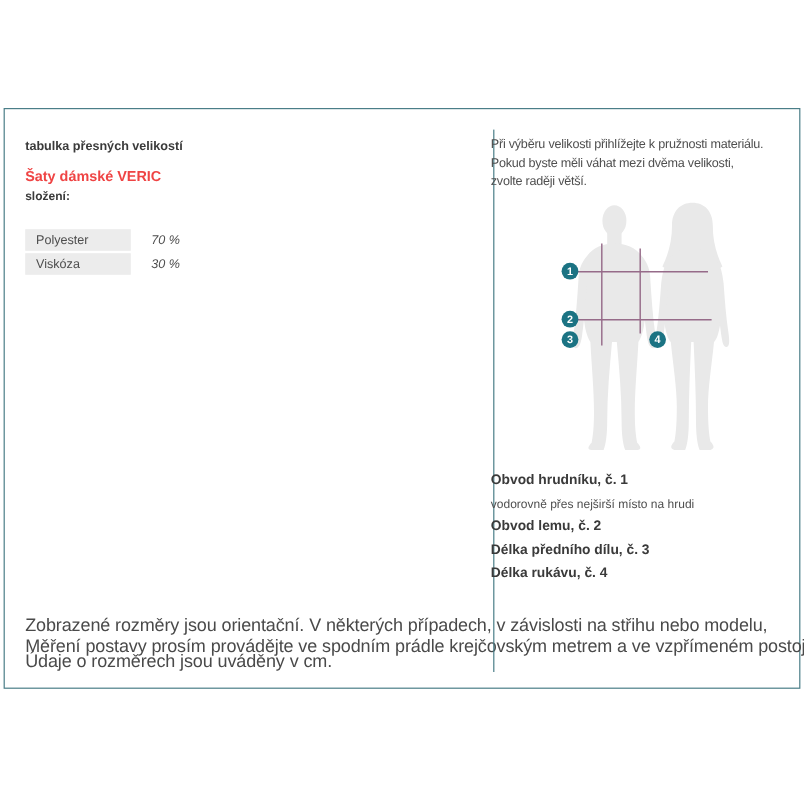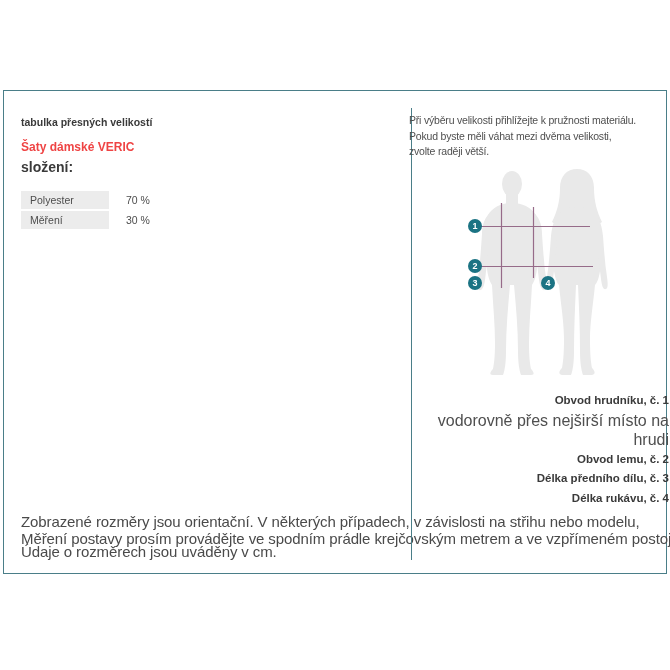--- a/index.html
+++ b/index.html
@@ -4,62 +4,62 @@
 <style>
   html,body{margin:0;padding:0;background:#fff;}
   body{width:670px;height:670px;position:relative;overflow:hidden;
        font-family:"Liberation Sans","DejaVu Sans",sans-serif;}
   .canvas{position:absolute;left:0;top:0;width:670px;height:670px;background:#fff;padding-left:44px;}
   .frame{position:absolute;left:3px;top:90px;width:664px;height:484px;
          box-sizing:border-box;border:1px solid #4a7e88;background:#fff;}
   
   .eyebrow{position:absolute;left:17px;top:25px;font-size:10.5px;font-weight:bold;color:#3a3a3a;}
   .title{position:absolute;left:17px;top:50px;font-size:12px;font-weight:bold;color:#ef4444;line-height:1.1;}
-  .comp-heading{position:absolute;left:17px;top:68px;font-size:14px;font-weight:bold;color:#3a3a3a;}
+  .comp-heading{position:absolute;left:17px;top:68px;font-size:10px;font-weight:bold;color:#3a3a3a;}
   .comp-table{position:absolute;left:17px;top:100px;}
   .comp-row{display:flex;height:18px;margin-bottom:2px;}
   .comp-cell{width:79px;background:#ececec;padding-left:9px;line-height:18px;
              font-size:10.5px;color:#4d4d4d;}
-  .comp-val{margin-left:17px;line-height:18px;font-size:10.5px;color:#4d4d4d;}
+  .comp-val{margin-left:17px;line-height:18px;font-size:10.5px;color:#4d4d4d;font-style:italic;}
   .disclaimer{position:absolute;left:17px;top:424px;font-size:15px;letter-spacing:-0.1px;
               line-height:13px;color:#4a4a4a;white-space:nowrap;}
   .disclaimer .gap{margin-top:4px;}
   
   .divider{position:absolute;left:407px;top:17px;width:1px;height:452px;background:#4a7e88;}
   
   .fit-advice{position:absolute;left:405px;top:22px;width:260px;text-align:left;
               font-size:10.5px;letter-spacing:-0.2px;line-height:15.5px;color:#4f4f4f;}
   .figure-wrap{position:absolute;left:436px;top:72px;width:220px;height:222px;}
   .marker{position:absolute;width:14px;height:14px;border-radius:50%;background:#1b7383;
           color:#fff;font-size:9px;font-weight:bold;line-height:14px;text-align:center;}
   .m1{left:464px;top:128px;} .m2{left:464px;top:168px;}
   .m3{left:464px;top:185px;} .m4{left:537px;top:185px;}
-  .measure-labels{position:absolute;left:405px;top:300px;width:260px;text-align:right;}
+  .measure-labels{position:absolute;left:405px;top:300px;width:260px;text-align:left;}
   .m-label{font-size:11.5px;font-weight:bold;color:#3a3a3a;line-height:19.5px;}
-  .m-note{font-size:16px;color:#4f4f4f;line-height:19.5px;}
+  .m-note{font-size:10px;color:#4f4f4f;line-height:19.5px;}
   svg .sil{fill:#e9e9e9;}
   svg .mline{stroke:#966b89;stroke-width:1.2;fill:none;}
 </style>
 </head>
 <body>
 
 <div class="canvas">
   <div class="frame">
 
     <div class="eyebrow">tabulka přesných velikostí</div>
     <div class="title">Šaty dámské VERIC</div>
     <div class="comp-heading">složení:</div>
 
     <div class="comp-table">
       <div class="comp-row">
         <div class="comp-cell">Polyester</div>
         <div class="comp-val">70 %</div>
       </div>
       <div class="comp-row">
-        <div class="comp-cell">Měření</div>
+        <div class="comp-cell">Viskóza</div>
         <div class="comp-val">30 %</div>
       </div>
     </div>
 
     <div class="disclaimer">
       <div>Zobrazené rozměry jsou orientační. V některých případech, v závislosti na střihu nebo modelu,</div>
       <div class="gap">Měření postavy prosím provádějte ve spodním prádle krejčovským metrem a ve vzpřímeném postoji.</div>
       <div>Údaje o rozměrech jsou uváděny v cm.</div>
     </div>
 

